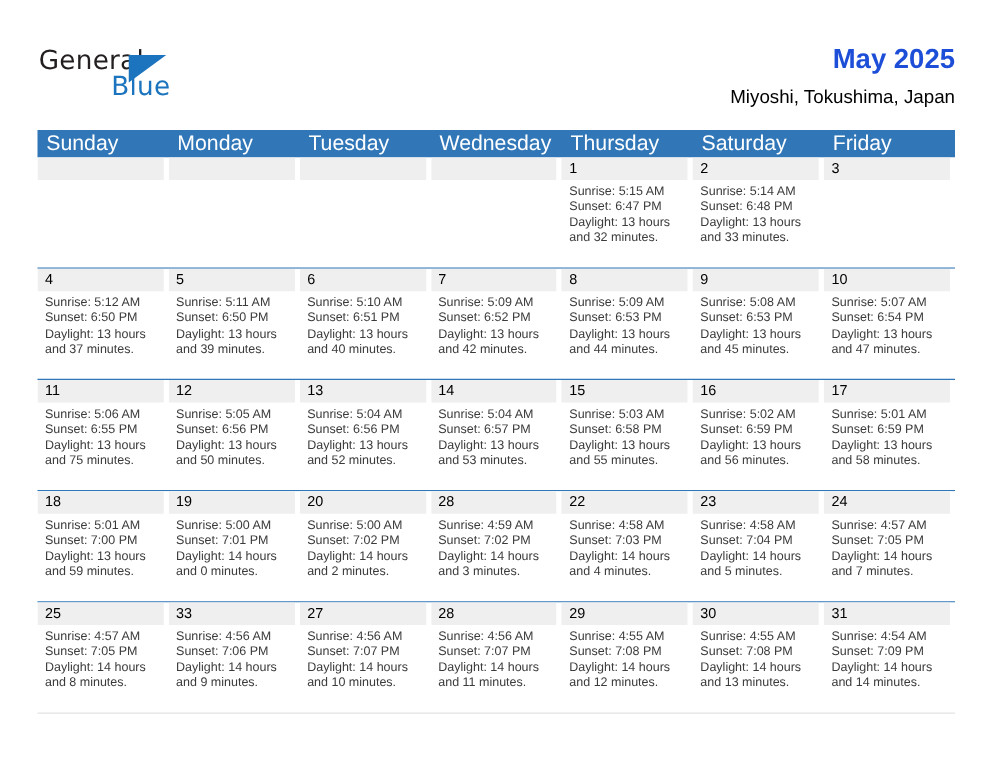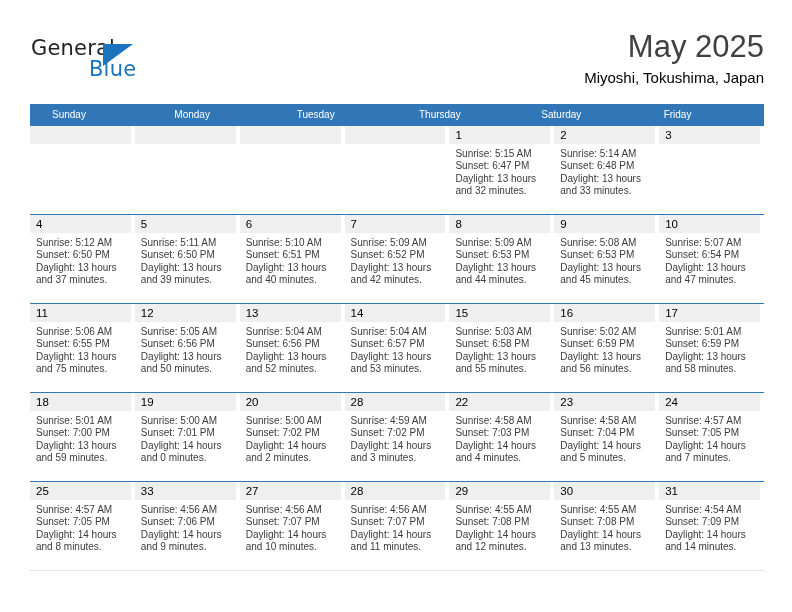--- a/index.html
+++ b/index.html
@@ -66,24 +66,25 @@
     border-bottom: 22px solid transparent;
   }
 
   .title-block {
     position: absolute;
     right: 28px;
     top: 30px;
     text-align: right;
   }
   .title {
-    font-size: 31px;
-    color: #404040;
+    font-size: 22px;
+    color: #1d4ed8;
     line-height: 34px;
     white-space: nowrap;
+    font-weight: bold;
   }
   .subtitle {
     font-size: 15px;
     color: #000000;
     line-height: 22px;
     margin-top: 3px;
     white-space: nowrap;
   }
 
   
@@ -95,23 +96,23 @@
   }
   .cal-head {
     display: flex;
     background: #3177b8;
     height: 22px;
   }
   .cal-head .hcell {
     flex: 1 1 0;
     box-sizing: border-box;
     color: #ffffff;
-    font-size: 10px;
+    font-size: 17px;
     line-height: 22px;
-    padding-left: 22px;
+    padding-left: 7px;
     white-space: nowrap;
     overflow: hidden;
   }
 
   .week {
     display: flex;
     border-bottom: 1.5px solid #3177b8;
     height: 88px;
     background: #ffffff;
   }
@@ -167,20 +168,21 @@
       <div class="title">May 2025</div>
       <div class="subtitle">Miyoshi, Tokushima, Japan</div>
     </div>
   </div>
 
   <div class="calendar">
     <div class="cal-head">
       <div class="hcell">Sunday</div>
       <div class="hcell">Monday</div>
       <div class="hcell">Tuesday</div>
+      <div class="hcell">Wednesday</div>
       <div class="hcell">Thursday</div>
       <div class="hcell">Saturday</div>
       <div class="hcell">Friday</div>
     </div>
 
     <div id="weeks-container">
         <div class="week">
           <div class="daycell empty">
             <div class="daynum-band">
               <div class="daynum"></div>

